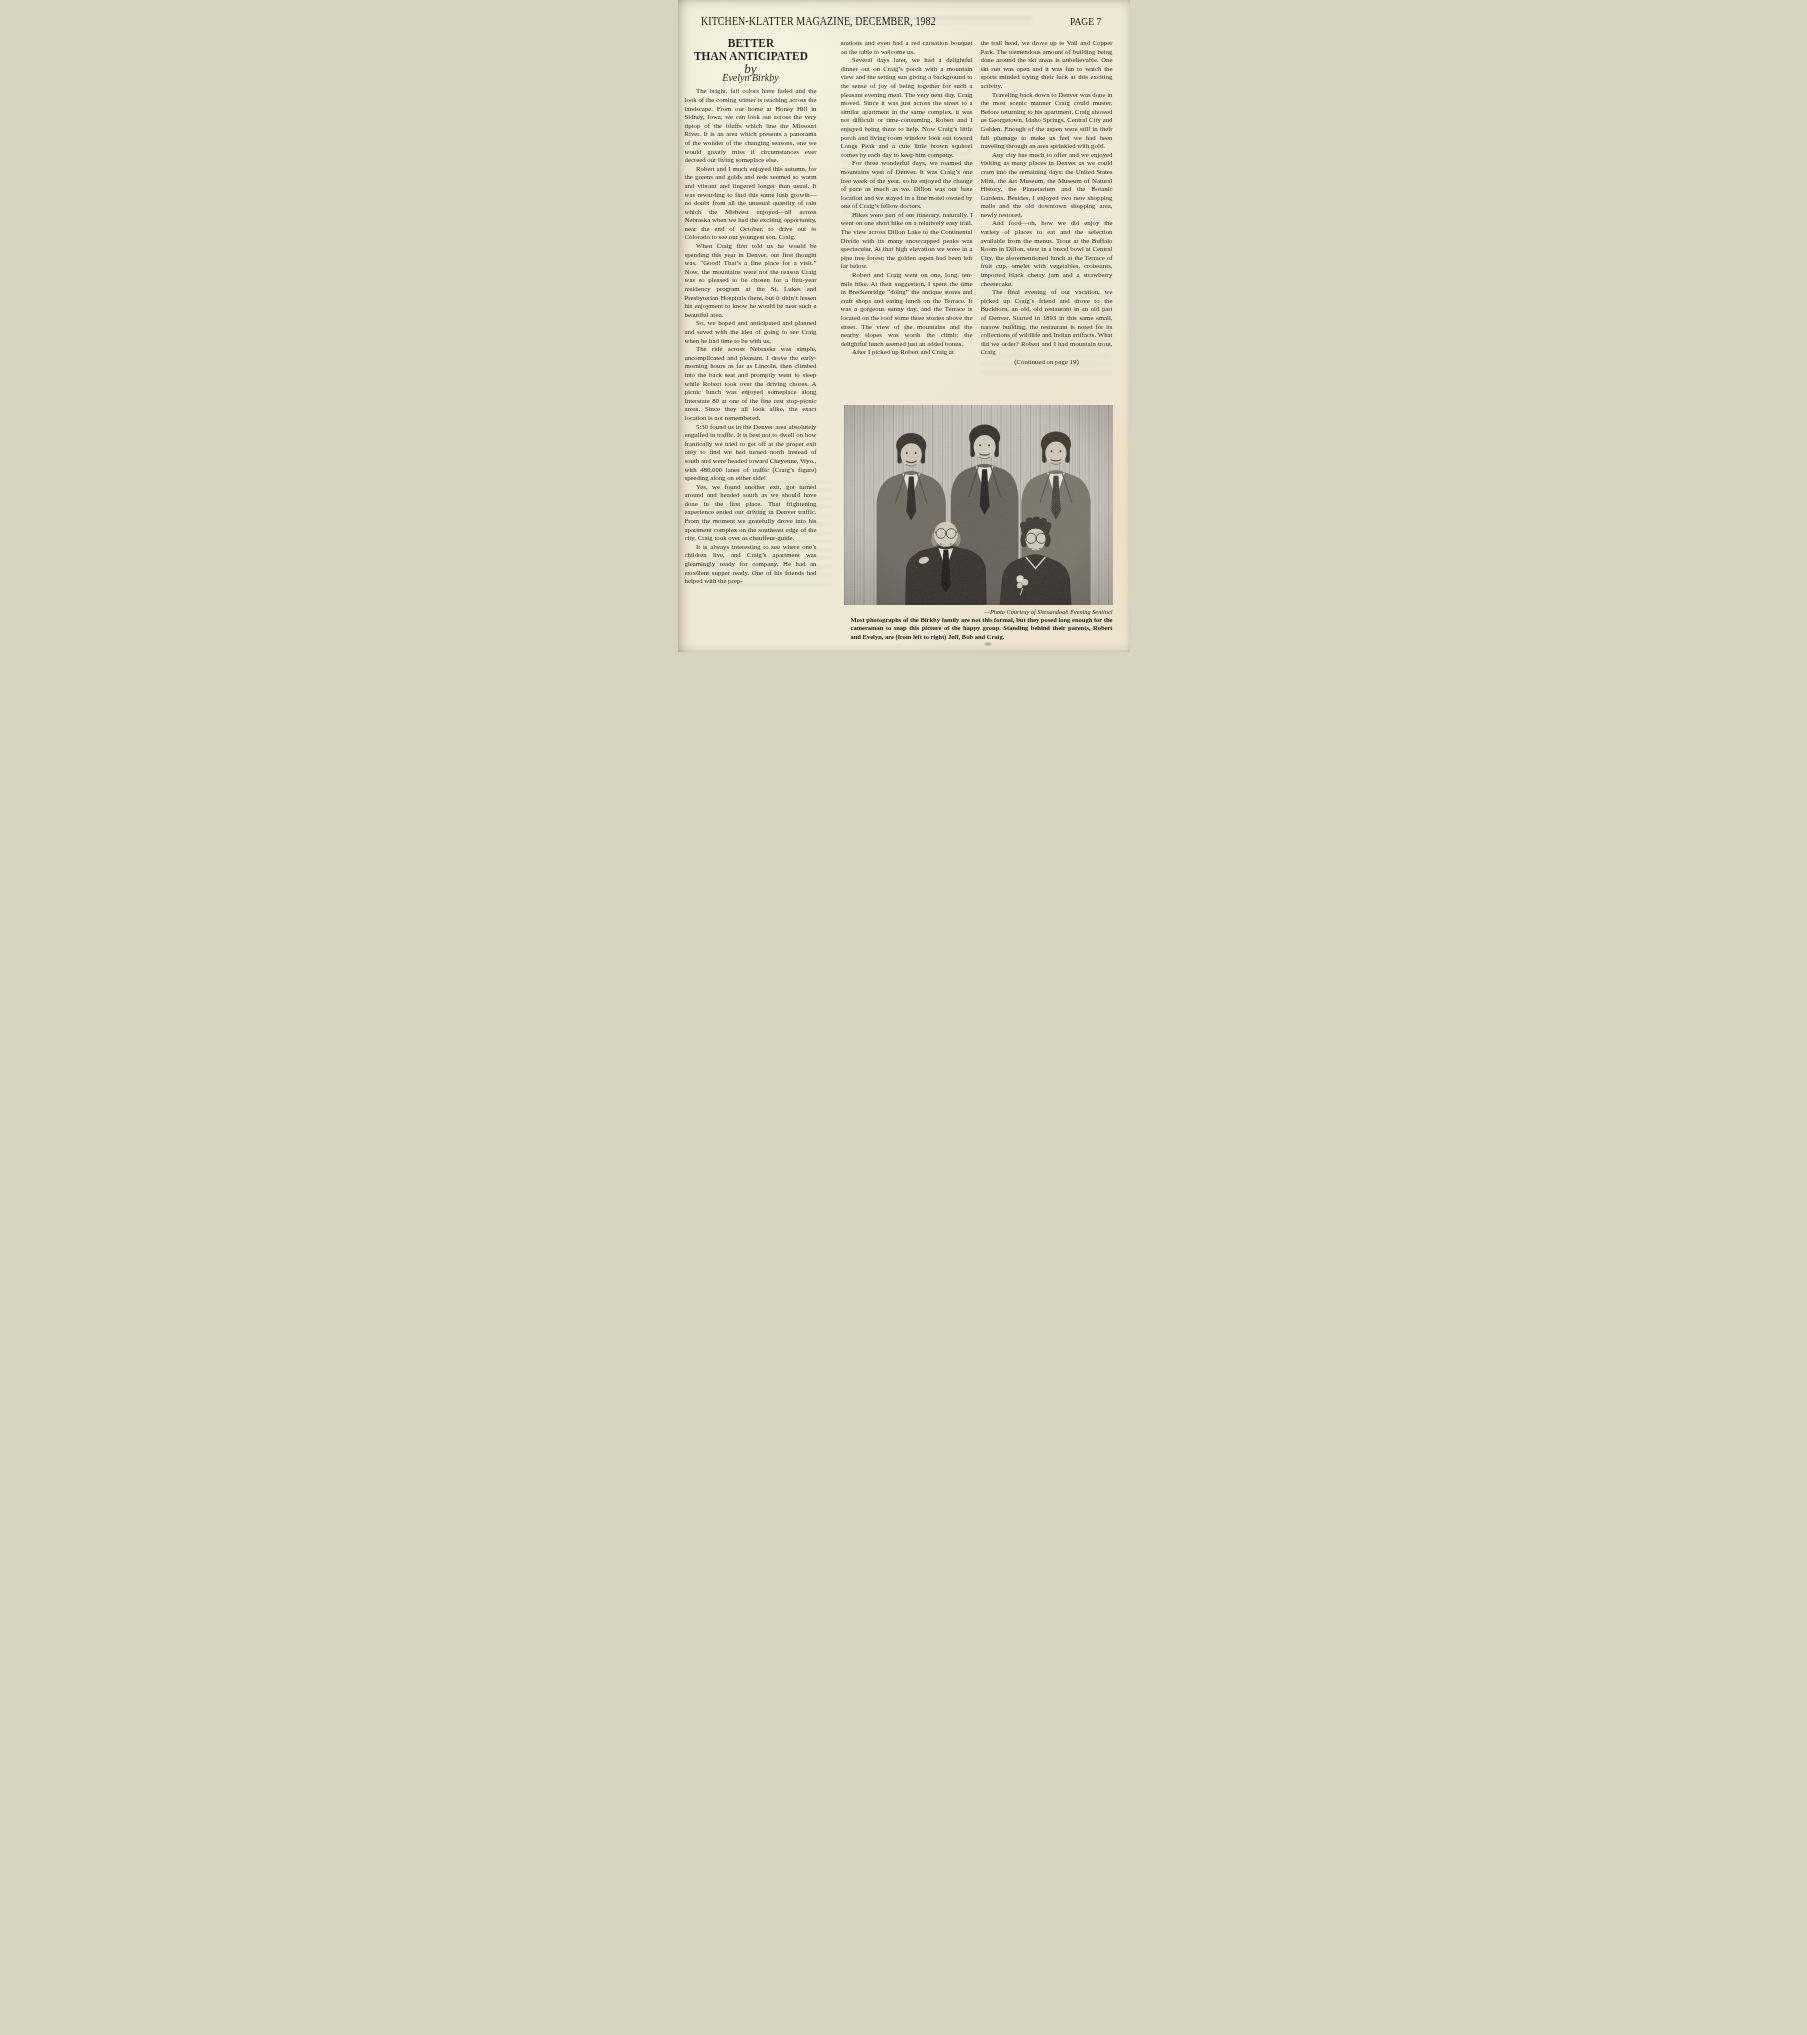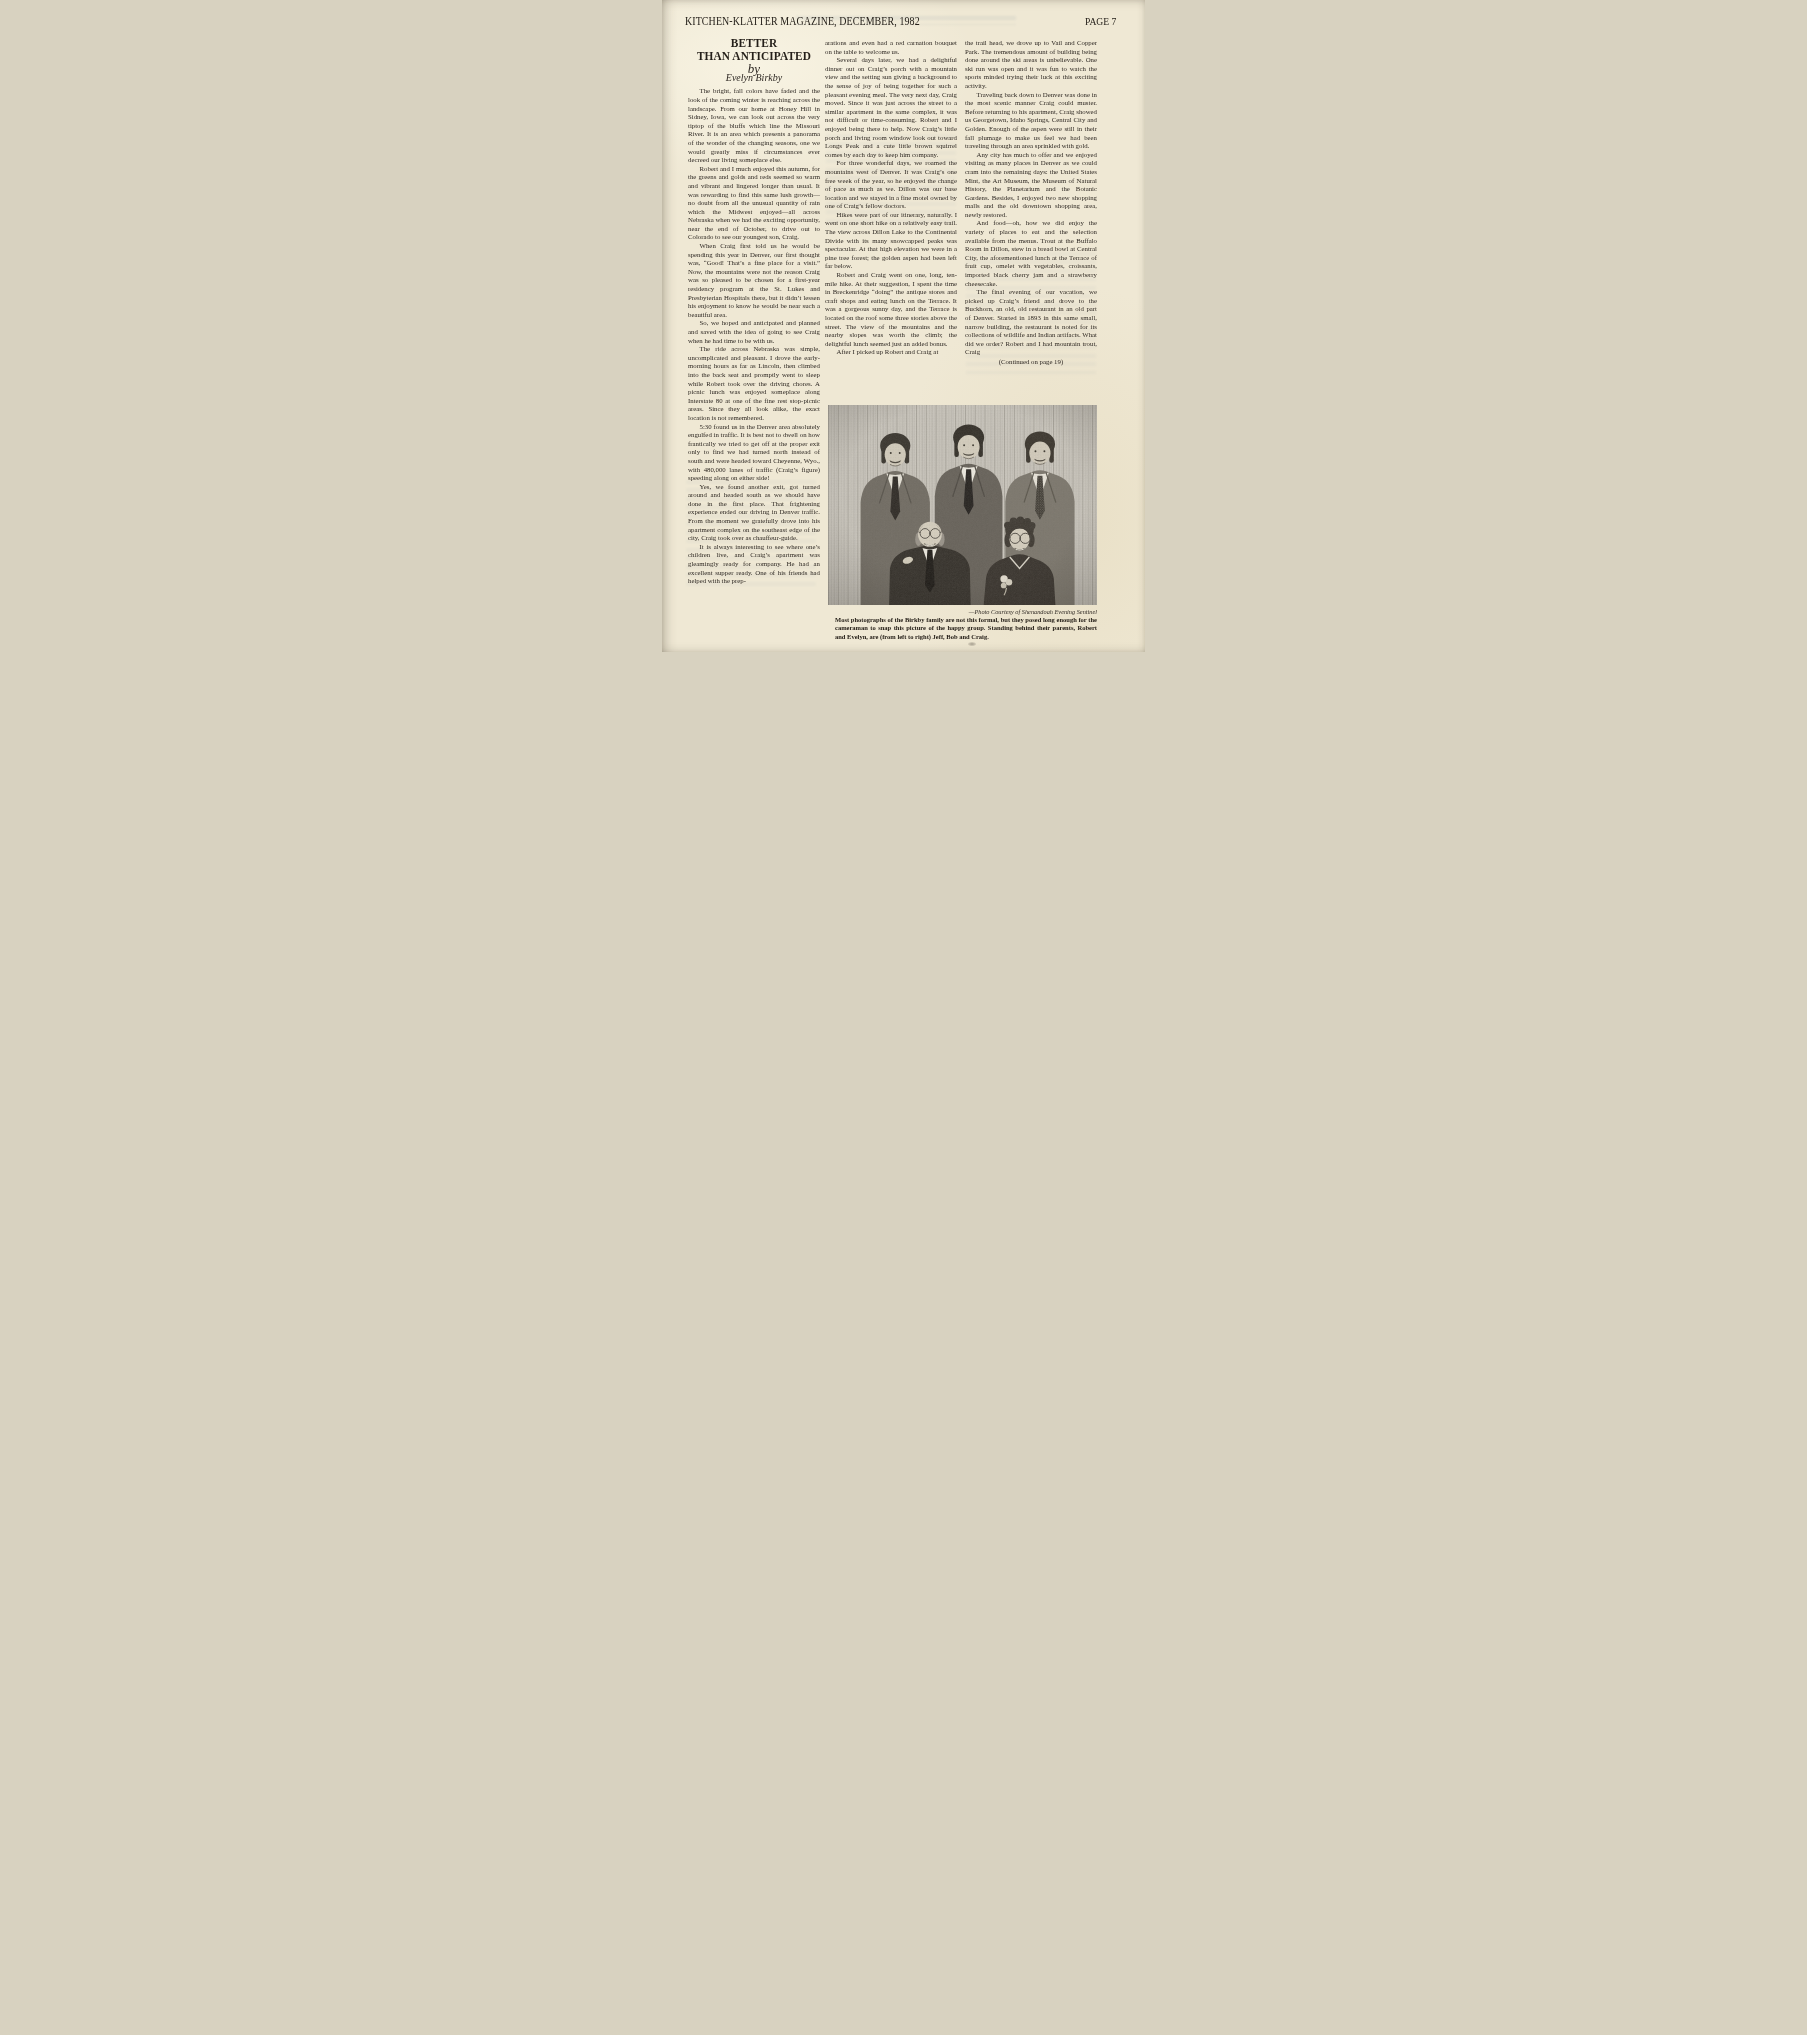--- a/index.html
+++ b/index.html
@@ -11,32 +11,31 @@
       radial-gradient(ellipse 366px 204px at 20% 10%, rgba(255,252,238,.55), rgba(255,252,238,0) 60%),
       radial-gradient(ellipse 285px 366px at 85% 80%, rgba(226,214,182,.45), rgba(226,214,182,0) 65%),
       #efe8d4;
     box-shadow: inset 10.6px 0 14px -10.6px rgba(60,50,35,.45),
                 inset -5.7px 0 9.8px -7.3px rgba(60,50,35,.25),
                 inset 0 7.3px 10.6px -8.1px rgba(60,50,35,.28),
                 inset 0 -6.5px 10.6px -8.1px rgba(60,50,35,.25);
     overflow:hidden;
     font-family:"Liberation Serif","DejaVu Serif",serif;
     color:#2b2620;
-    padding-left:31px;
   }
   
   .header{position:absolute;top:15.5px;left:23px;right:28.5px;display:flex;justify-content:space-between;align-items:baseline;}
   .mast{font-size:10.6px;letter-spacing:0.1px;transform:scale(.94,1.08);transform-origin:left bottom;white-space:nowrap;color:#25201a;}
   .pageno{font-size:10.2px;transform:scale(.94,1.08);transform-origin:right bottom;color:#25201a;}
   
   .col{position:absolute;width:132px;font-size:6.8px;line-height:8.6px;text-align:justify;
        hyphens:auto;-webkit-hyphens:auto;overflow:hidden;color:#2e2823;}
   .col p{margin:0;text-indent:1.7em;}
   .col p.cont{text-indent:0;}
-  .col1{left:26px;top:37px;height:611px;}
+  .col1{left:7px;top:37px;height:611px;}
   .col2{left:163px;top:39px;height:366px;}
   .col3{left:303px;top:39px;height:366px;}
   .article-head{text-align:center;margin-bottom:4.1px;}
   .title-line{font-weight:bold;font-size:11.8px;line-height:12.6px;letter-spacing:0.1px;transform:scale(.96,1.04);color:#241f19;}
   .by{font-style:italic;font-size:13px;line-height:8.5px;margin-top:2.8px;}
   .author{font-style:italic;font-size:10px;line-height:9.8px;}
   .continued{text-indent:0 !important;text-align:center;margin-top:1.2px !important;}
   
   .photo{position:absolute;left:166px;top:405px;width:269px;height:200px;margin:0;padding:0;}
   .photo svg{display:block;width:100%;height:100%;}

